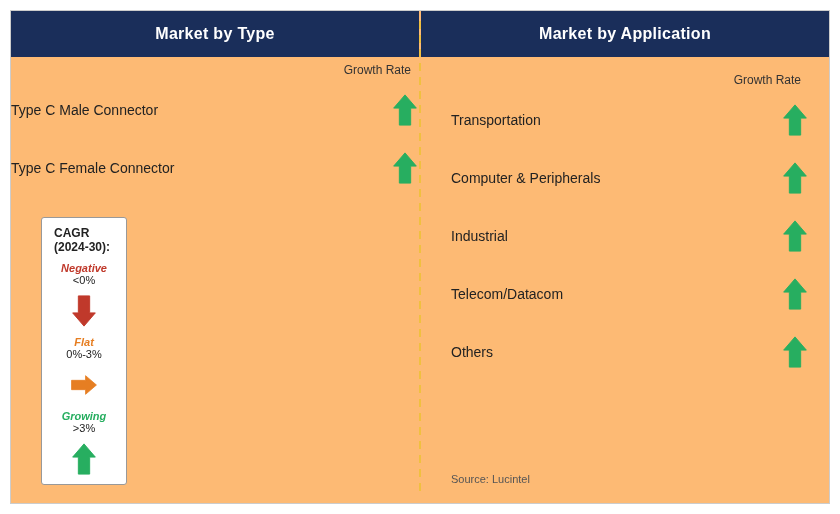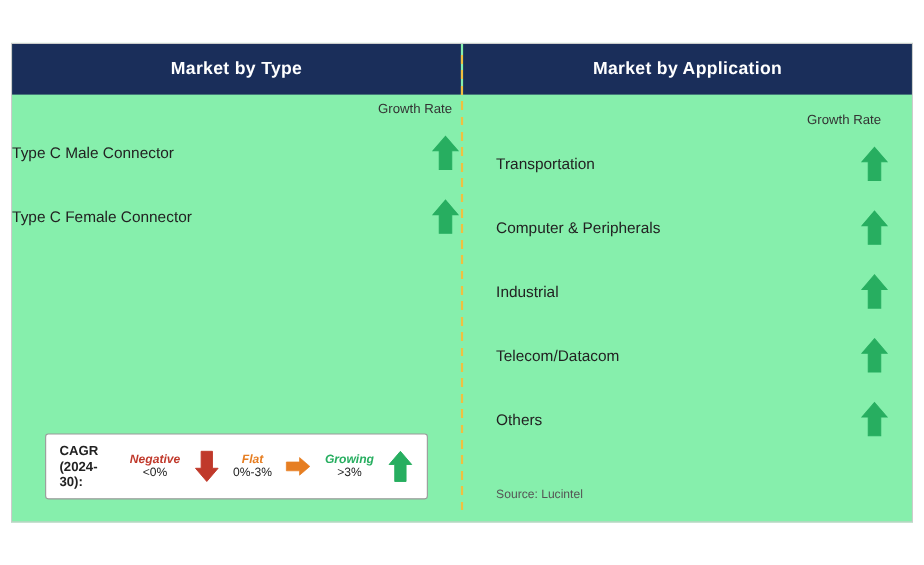--- a/index.html
+++ b/index.html
@@ -8,25 +8,25 @@
       background: #fff;
       width: 840px;
       height: 514px;
       overflow: hidden;
       display: flex;
       align-items: center;
       justify-content: center;
     }
     .outer {
       width: 820px;
-      height: 436px;
+      height: 494px;
       display: flex;
       flex-direction: row;
       border: 1.5px solid #ccc;
-      background: #86efac;
+      background: #fdba74;
       position: relative;
     }
     .panel {
       flex: 1;
       display: flex;
       flex-direction: column;
       padding: 0;
     }
     .panel-header {
       background: #1a2e5a;
@@ -85,21 +85,21 @@
         transparent 14px
       );
       margin: 10px 0;
     }
     .legend-box {
       border: 1.5px solid #999;
       border-radius: 3px;
       padding: 8px 12px;
       margin: 10px 20px 10px 20px;
       display: flex;
-      flex-direction: row;
+      flex-direction: column;
       align-items: center;
       gap: 8px;
       font-size: 12px;
       background: #fff;
       width: fit-content;
     }
     .legend-item {
       display: flex;
       flex-direction: column;
       align-items: center;

